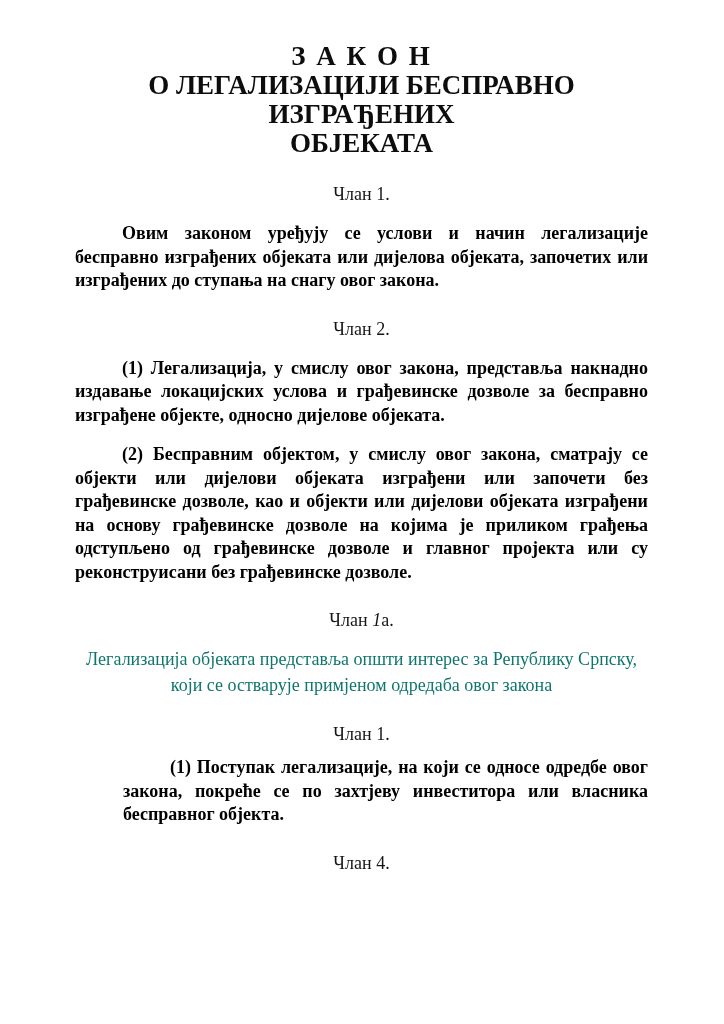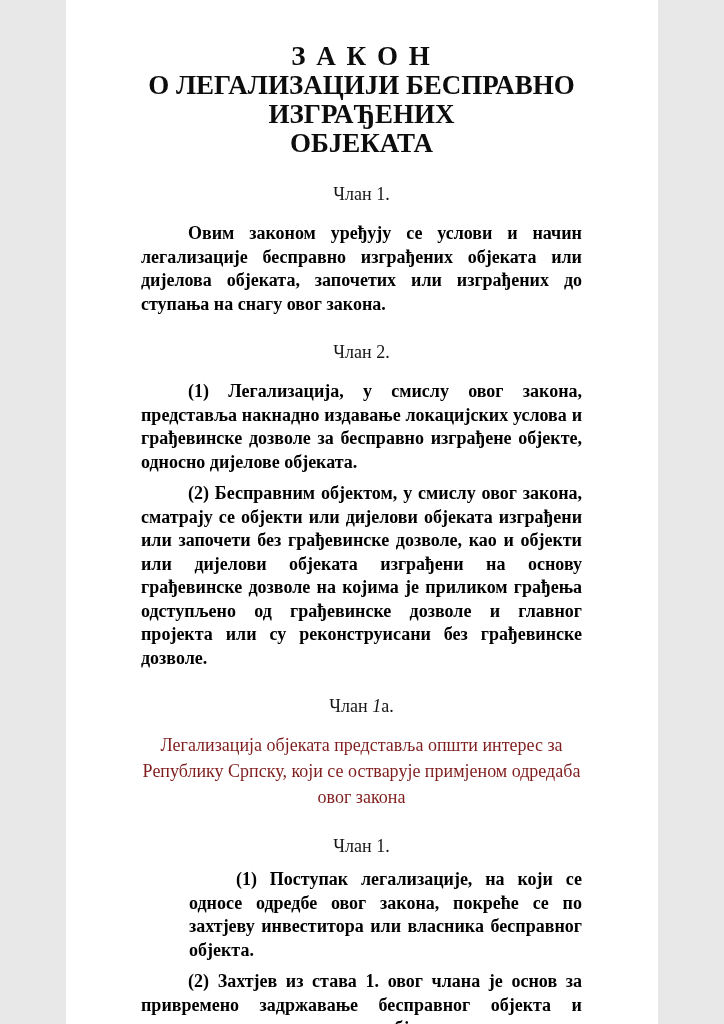--- a/index.html
+++ b/index.html
@@ -2,21 +2,21 @@
 <html lang="sr"><head>
 <meta charset="utf-8">
 <style>
   html, body {
     margin: 0;
     padding: 0;
     background: #e8e8e8;
   }
   .page {
     position: relative;
-    width: 592px;
+    width: 724px;
     height: 1024px;
     margin: 0 auto;
     background: #ffffff;
     color: #161616;
     font-family: "Liberation Serif", "DejaVu Serif", serif;
     overflow: hidden;
     box-sizing: border-box;
     padding: 42px 76px 0 75px;
   }
   .doc-title {
@@ -42,31 +42,31 @@
 
   .body-par {
     margin: 16px 0 0 0;
     font-size: 18px;
     font-weight: bold;
     line-height: 23.5px;
     text-align: justify;
     text-indent: 47px;
     color: #000000;
   }
-  .body-par.follow { margin-top: 8px; }
+  .body-par.follow { margin-top: 16px; }
   .body-par.tight { margin-top: 10px; margin-left: 48px; }
 
   .centered-par {
     margin: 14px 0 0 0;
     font-size: 18px;
     font-weight: normal;
     line-height: 26px;
     text-align: center;
     text-indent: 0;
-    color: #7f1d1d;
+    color: #0f766e;
   }
 </style>
 </head>
 <body>
 
 <div class="page">
 
   <h1 class="doc-title">
     <span class="title-line title-line-first">З А К О Н</span>
     <span class="title-line">О ЛЕГАЛИЗАЦИЈИ БЕСПРАВНО ИЗГРАЂЕНИХ</span>
@@ -80,17 +80,16 @@
   <p class="body-par">(1) Легализација, у смислу овог закона, представља накнадно издавање локацијских услова и грађевинске дозволе за бесправно изграђене објекте, односно дијелове објеката.</p>
   <p class="body-par follow">(2) Бесправним објектом, у смислу овог закона, сматрају се објекти или дијелови објеката изграђени или започети без грађевинске дозволе, као и објекти или дијелови објеката изграђени на основу грађевинске дозволе на којима је приликом грађења одступљено од грађевинске дозволе и главног пројекта или су реконструисани без грађевинске дозволе.</p>
 
   <div class="article-heading">
     <span>Члан </span><span class="num-italic">1</span><span>а.</span>
   </div>
   <p class="centered-par">Легализација објеката представља општи интерес за Републику Српску, који се остварује примјеном одредаба овог закона</p>
 
   <div class="article-heading">Члан 1.</div>
   <p class="body-par tight">(1) Поступак легализације, на који се односе одредбе овог закона, покреће се по захтјеву инвеститора или власника бесправног објекта.</p>
-  <p class="body-par follow">(2) Захтјев из става 1. овог члана је основ за привремено задржавање бесправног објекта и прикључивање на објекте комуналне инфраструктуре док се правоснажно не оконча поступак легализације.</p>
 
   <div class="article-heading">Члан 4.</div>
 
 </div>
 
 </body></html>

